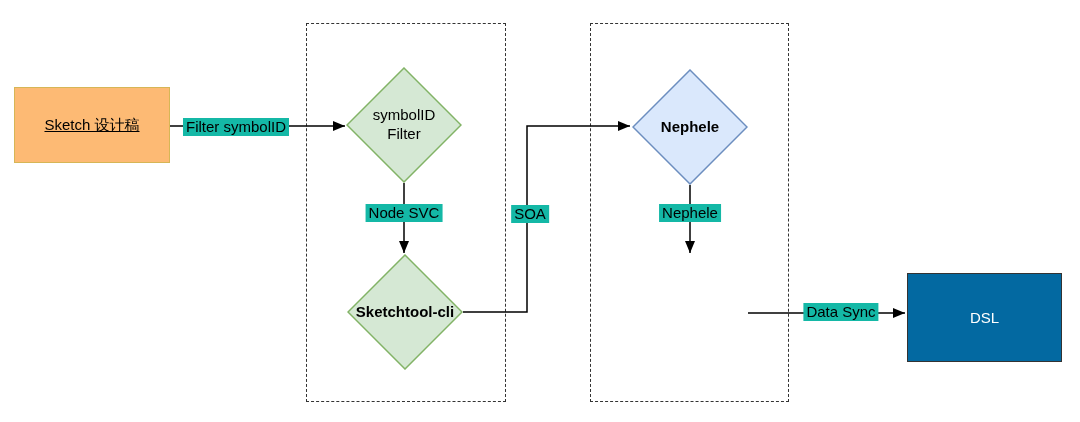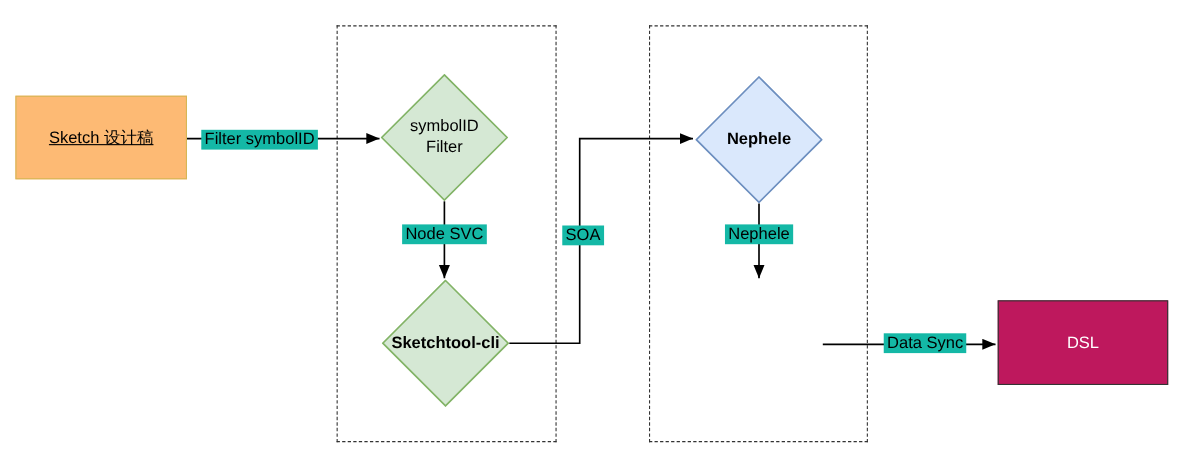--- a/index.html
+++ b/index.html
@@ -40,22 +40,22 @@
     text-align: center;
     box-sizing: border-box;
   }
   #node-sketch {
     left: 14px; top: 87px; width: 156px; height: 76px;
     background: #fdba74;
     border: 1.5px solid #d6b656;
     text-decoration: underline;
   }
   #node-dsl {
-    left: 907px; top: 273px; width: 155px; height: 77px;
-    background: #be185d;
+    left: 907px; top: 273px; width: 155px; height: 89px;
+    background: #0369a1;
     border: 1.5px solid #333333;
     color: #ffffff;
   }
 
   .diamond {
     position: absolute;
     width: 116px;
     height: 116px;
   }
   .diamond svg { position: absolute; left: 0; top: 0; display: block; }

